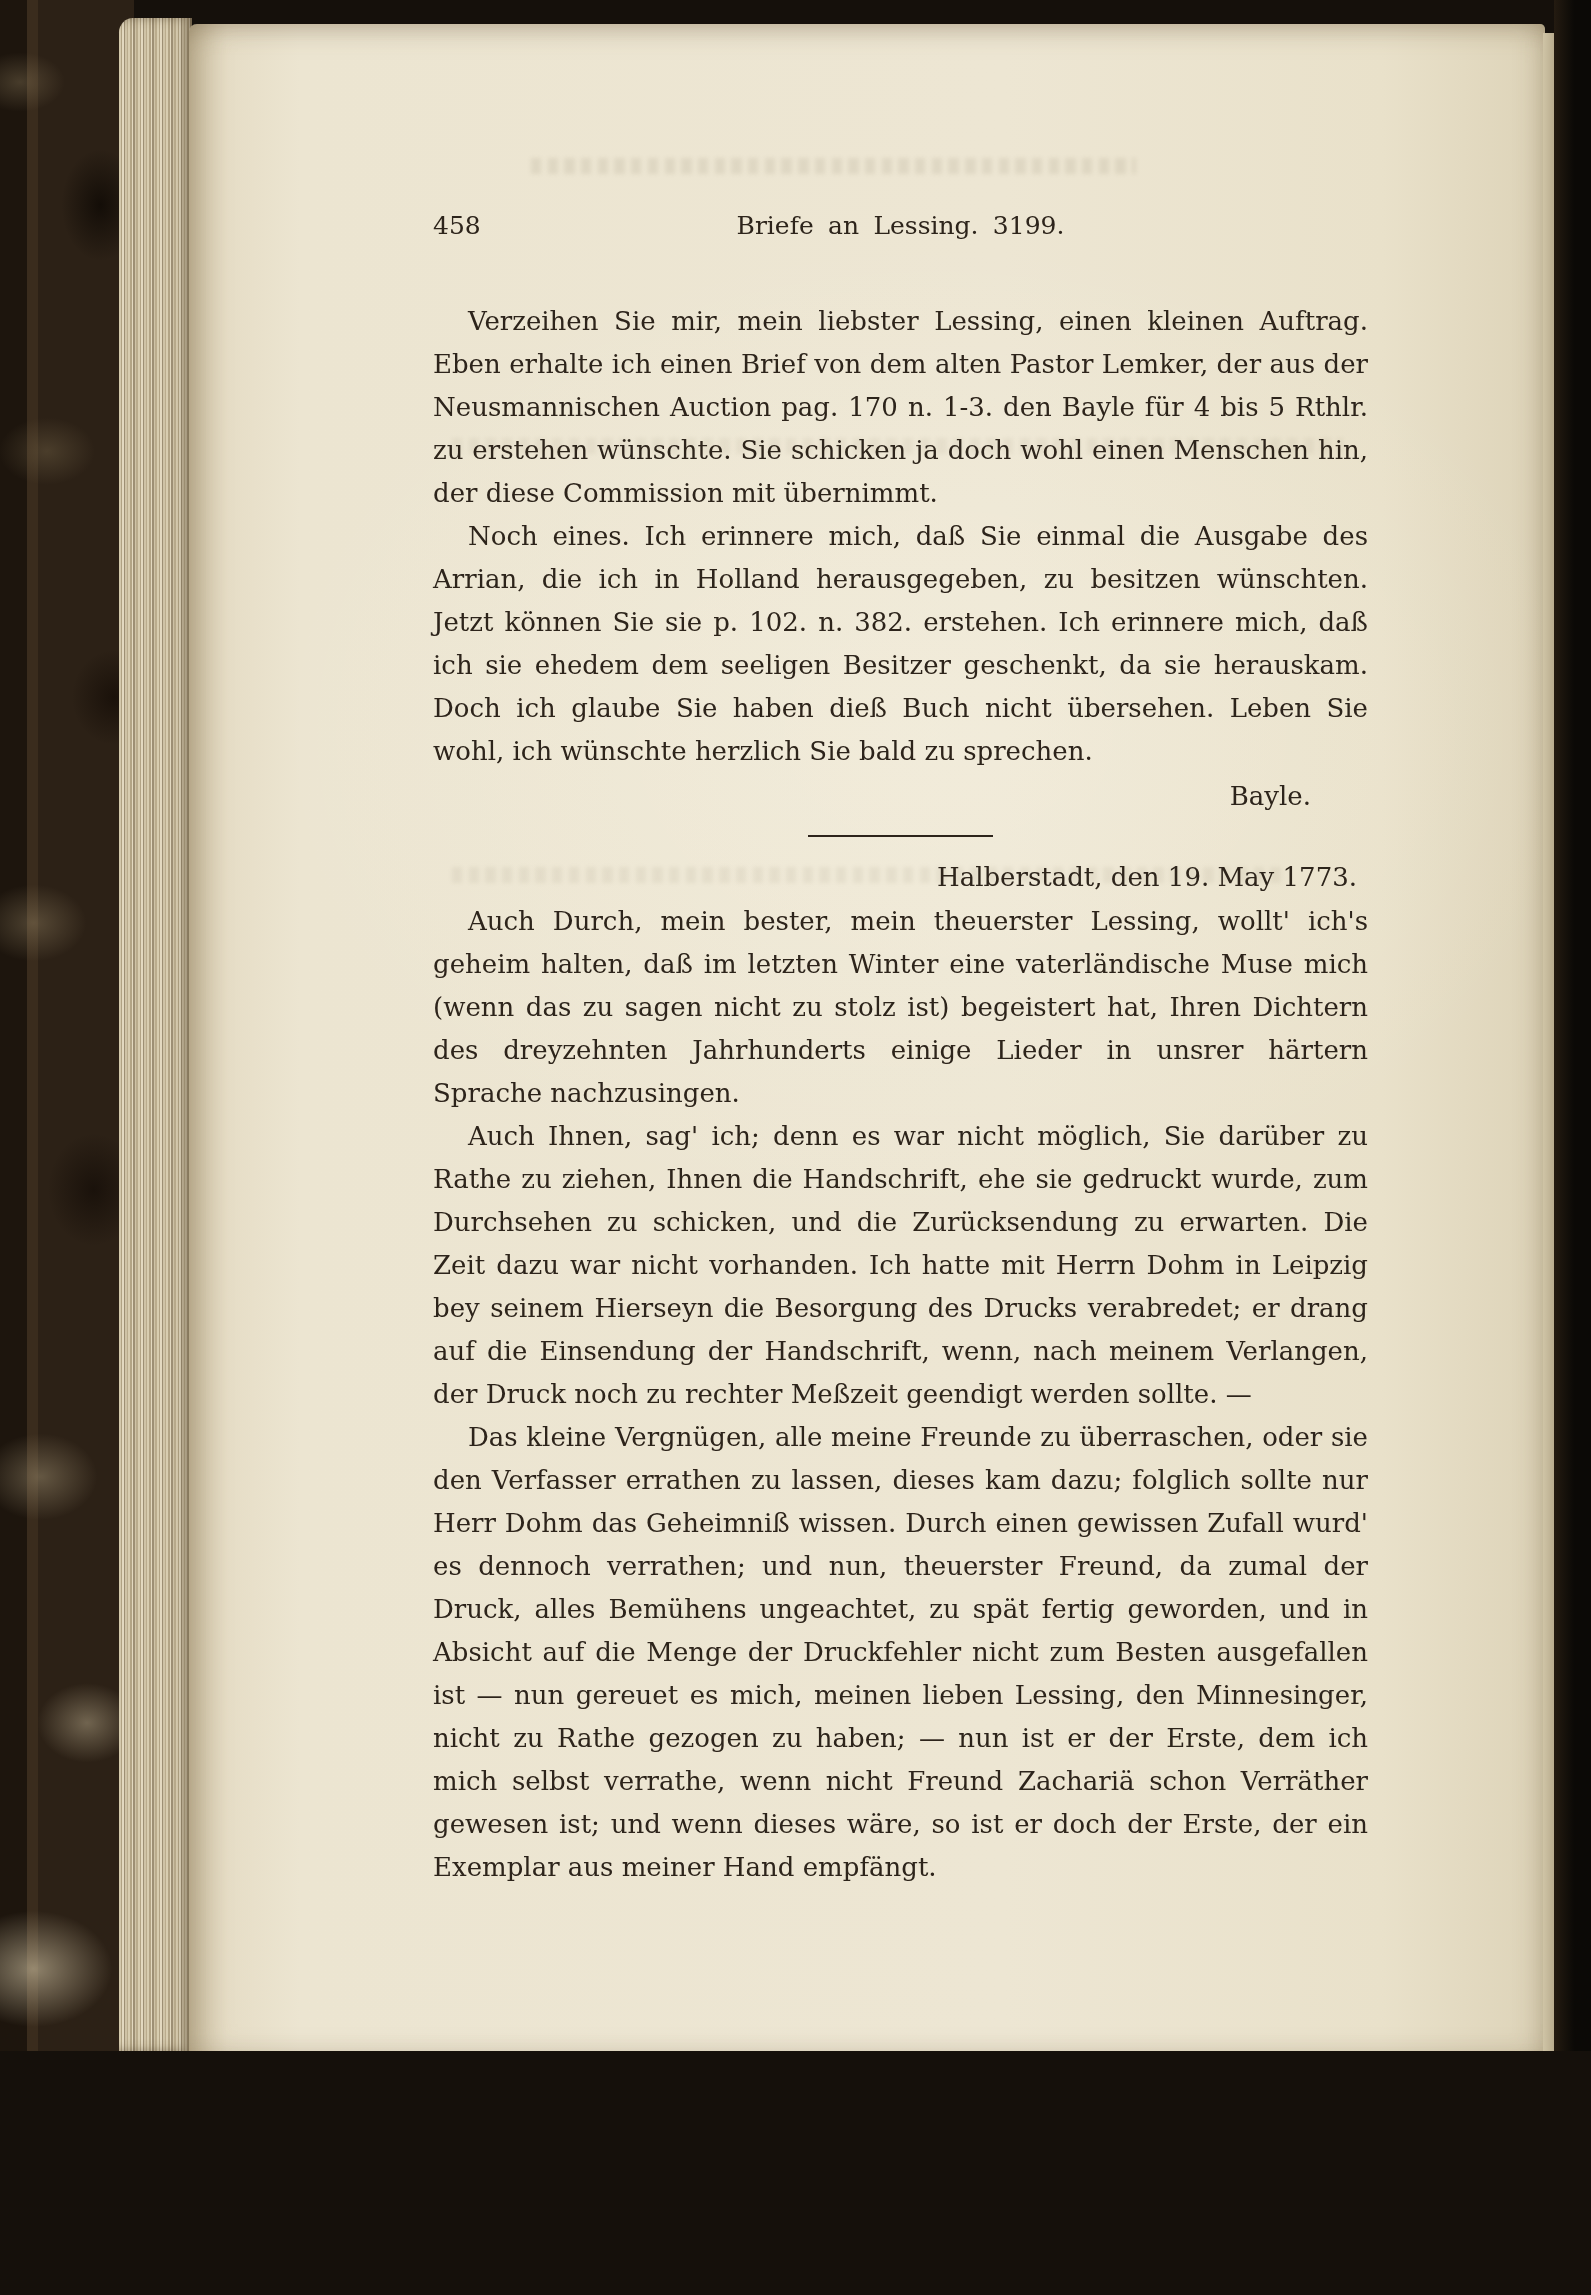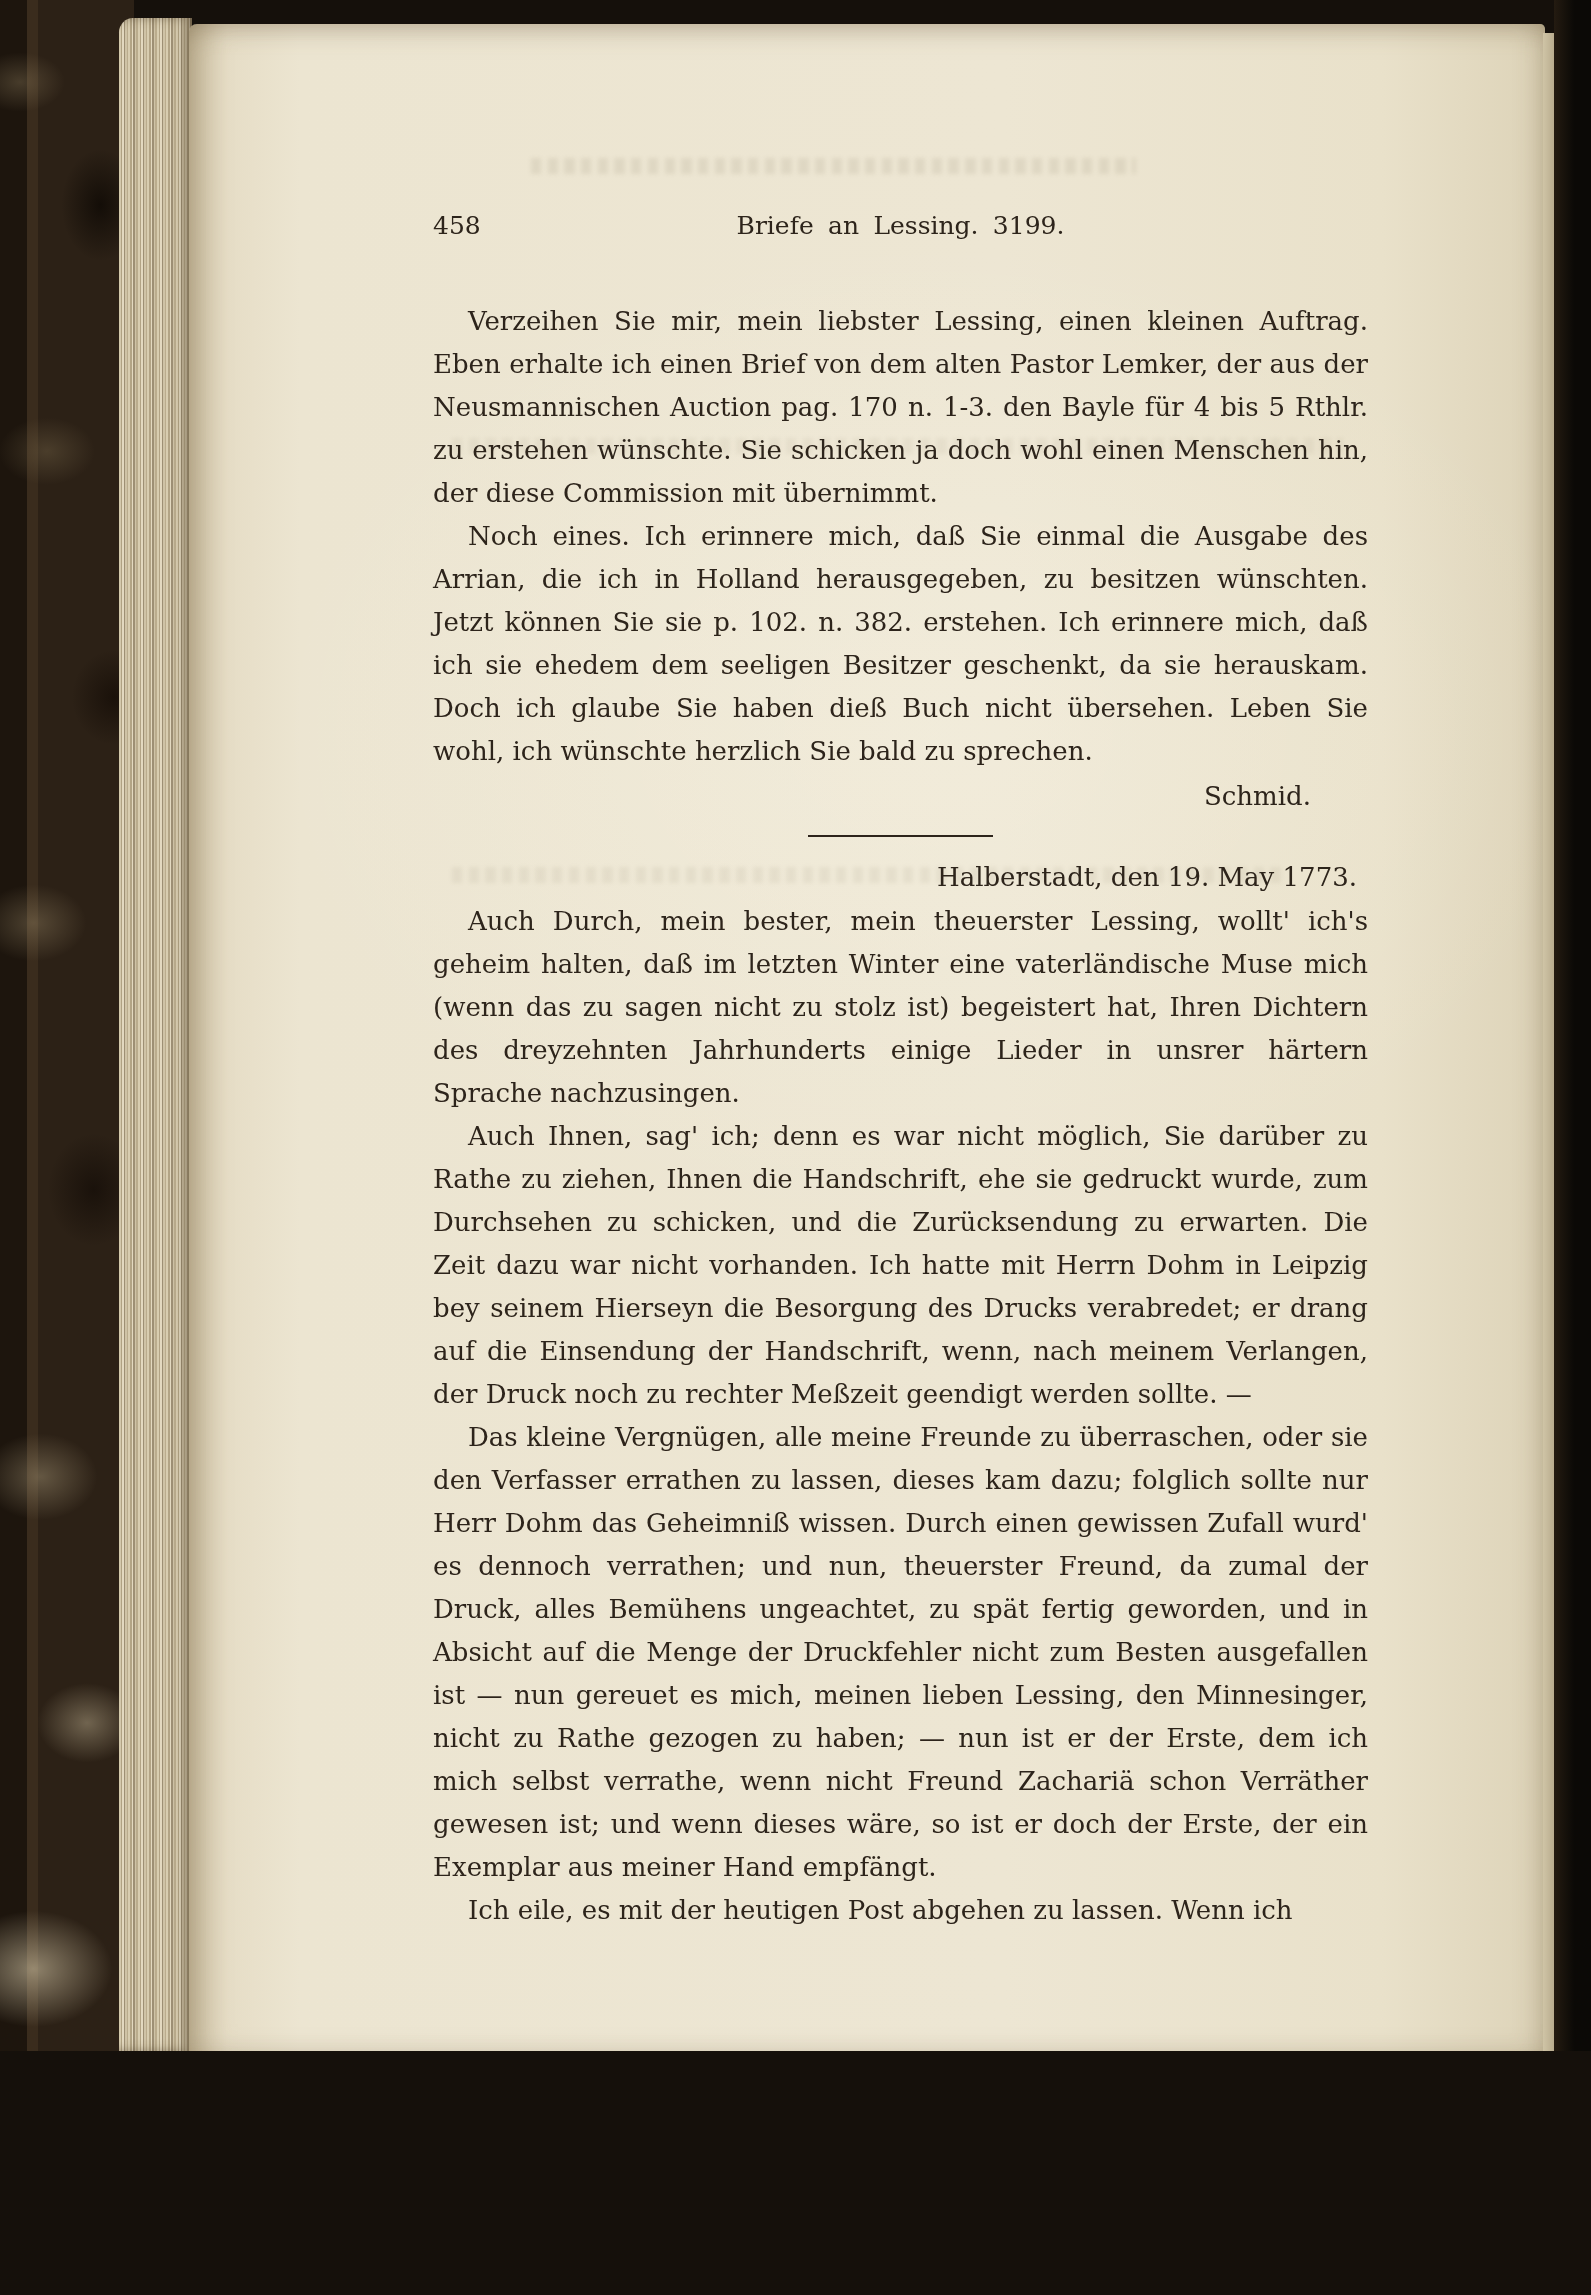--- a/index.html
+++ b/index.html
@@ -115,31 +115,30 @@
     <div class="content">
 
       <div class="header">
         <span class="pagenum">458</span>
         <span class="running">Briefe an Lessing. 3199.</span>
       </div>
 
       <div class="letter letter-1">
         <p class="para">Verzeihen Sie mir, mein liebster Lessing, einen kleinen Auftrag. Eben erhalte ich einen Brief von dem alten Pastor Lemker, der aus der Neusmannischen Auction pag. 170 n. 1-3. den Bayle für 4 bis 5 Rthlr. zu erstehen wünschte. Sie schicken ja doch wohl einen Menschen hin, der diese Commission mit übernimmt.</p>
         <p class="para">Noch eines. Ich erinnere mich, daß Sie einmal die Ausgabe des Arrian, die ich in Holland herausgegeben, zu besitzen wünschten. Jetzt können Sie sie p. 102. n. 382. erstehen. Ich erinnere mich, daß ich sie ehedem dem seeligen Besitzer geschenkt, da sie herauskam. Doch ich glaube Sie haben dieß Buch nicht übersehen. Leben Sie wohl, ich wünschte herzlich Sie bald zu sprechen.</p>
-        <p class="signature">Schmid.</p>
+        <p class="signature">Bayle.</p>
       </div>
 
       <div class="rule"></div>
 
       <div class="letter letter-2">
         <p class="dateline">Halberstadt, den 19. May 1773.</p>
         <p class="para">Auch Durch, mein bester, mein theuerster Lessing, wollt' ich's geheim halten, daß im letzten Winter eine vaterländische Muse mich (wenn das zu sagen nicht zu stolz ist) begeistert hat, Ihren Dichtern des dreyzehnten Jahrhunderts einige Lieder in unsrer härtern Sprache nachzusingen.</p>
         <p class="para">Auch Ihnen, sag' ich; denn es war nicht möglich, Sie darüber zu Rathe zu ziehen, Ihnen die Handschrift, ehe sie gedruckt wurde, zum Durchsehen zu schicken, und die Zurücksendung zu erwarten. Die Zeit dazu war nicht vorhanden. Ich hatte mit Herrn Dohm in Leipzig bey seinem Hierseyn die Besorgung des Drucks verabredet; er drang auf die Einsendung der Handschrift, wenn, nach meinem Verlangen, der Druck noch zu rechter Meßzeit geendigt werden sollte. —</p>
         <p class="para">Das kleine Vergnügen, alle meine Freunde zu überraschen, oder sie den Verfasser errathen zu lassen, dieses kam dazu; folglich sollte nur Herr Dohm das Geheimniß wissen. Durch einen gewissen Zufall wurd' es dennoch verrathen; und nun, theuerster Freund, da zumal der Druck, alles Bemühens ungeachtet, zu spät fertig geworden, und in Absicht auf die Menge der Druckfehler nicht zum Besten ausgefallen ist — nun gereuet es mich, meinen lieben Lessing, den Minnesinger, nicht zu Rathe gezogen zu haben; — nun ist er der Erste, dem ich mich selbst verrathe, wenn nicht Freund Zachariä schon Verräther gewesen ist; und wenn dieses wäre, so ist er doch der Erste, der ein Exemplar aus meiner Hand empfängt.</p>
-        <p class="para">Ich eile, es mit der heutigen Post abgehen zu lassen.  Wenn ich</p>
       </div>
 
     </div>
   </div>
 
   <div class="right-sliver"></div>
   <div class="dark-right"></div>
 
 </div>
 

